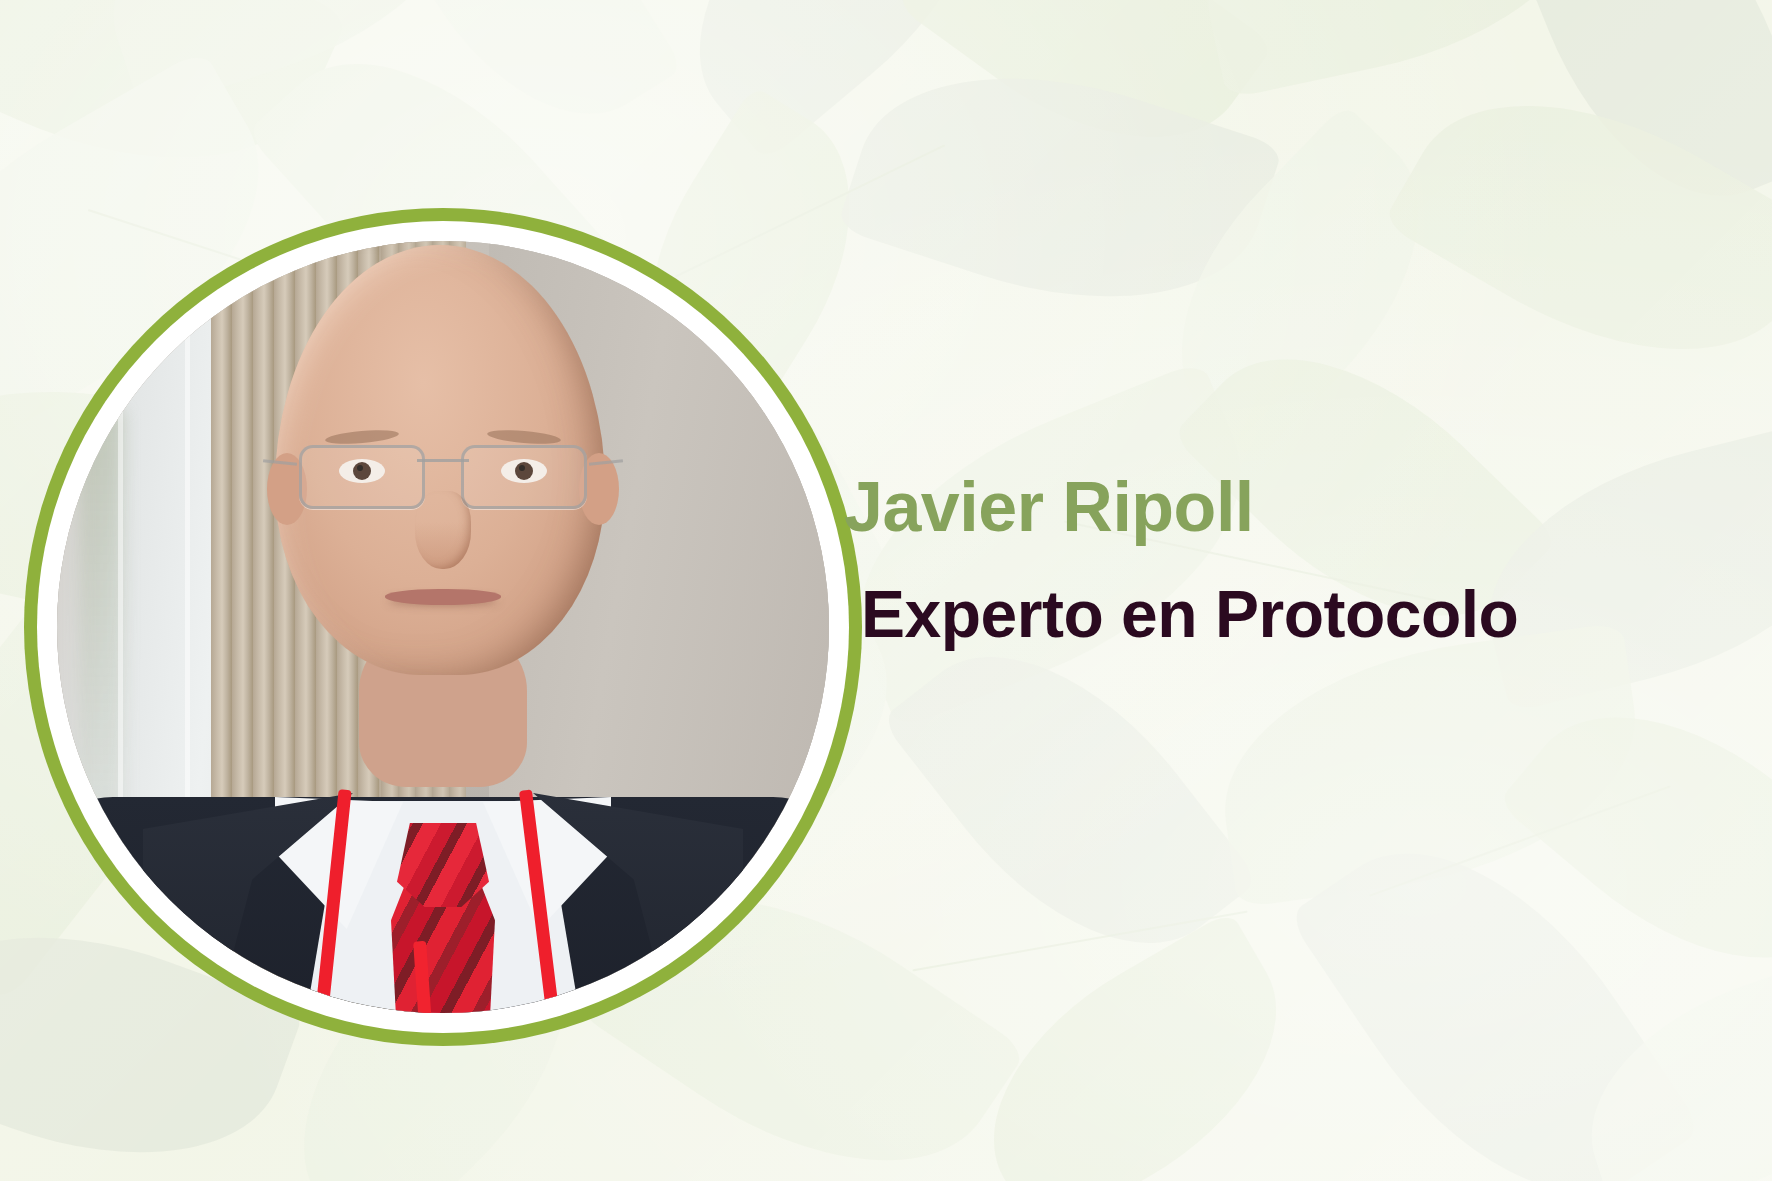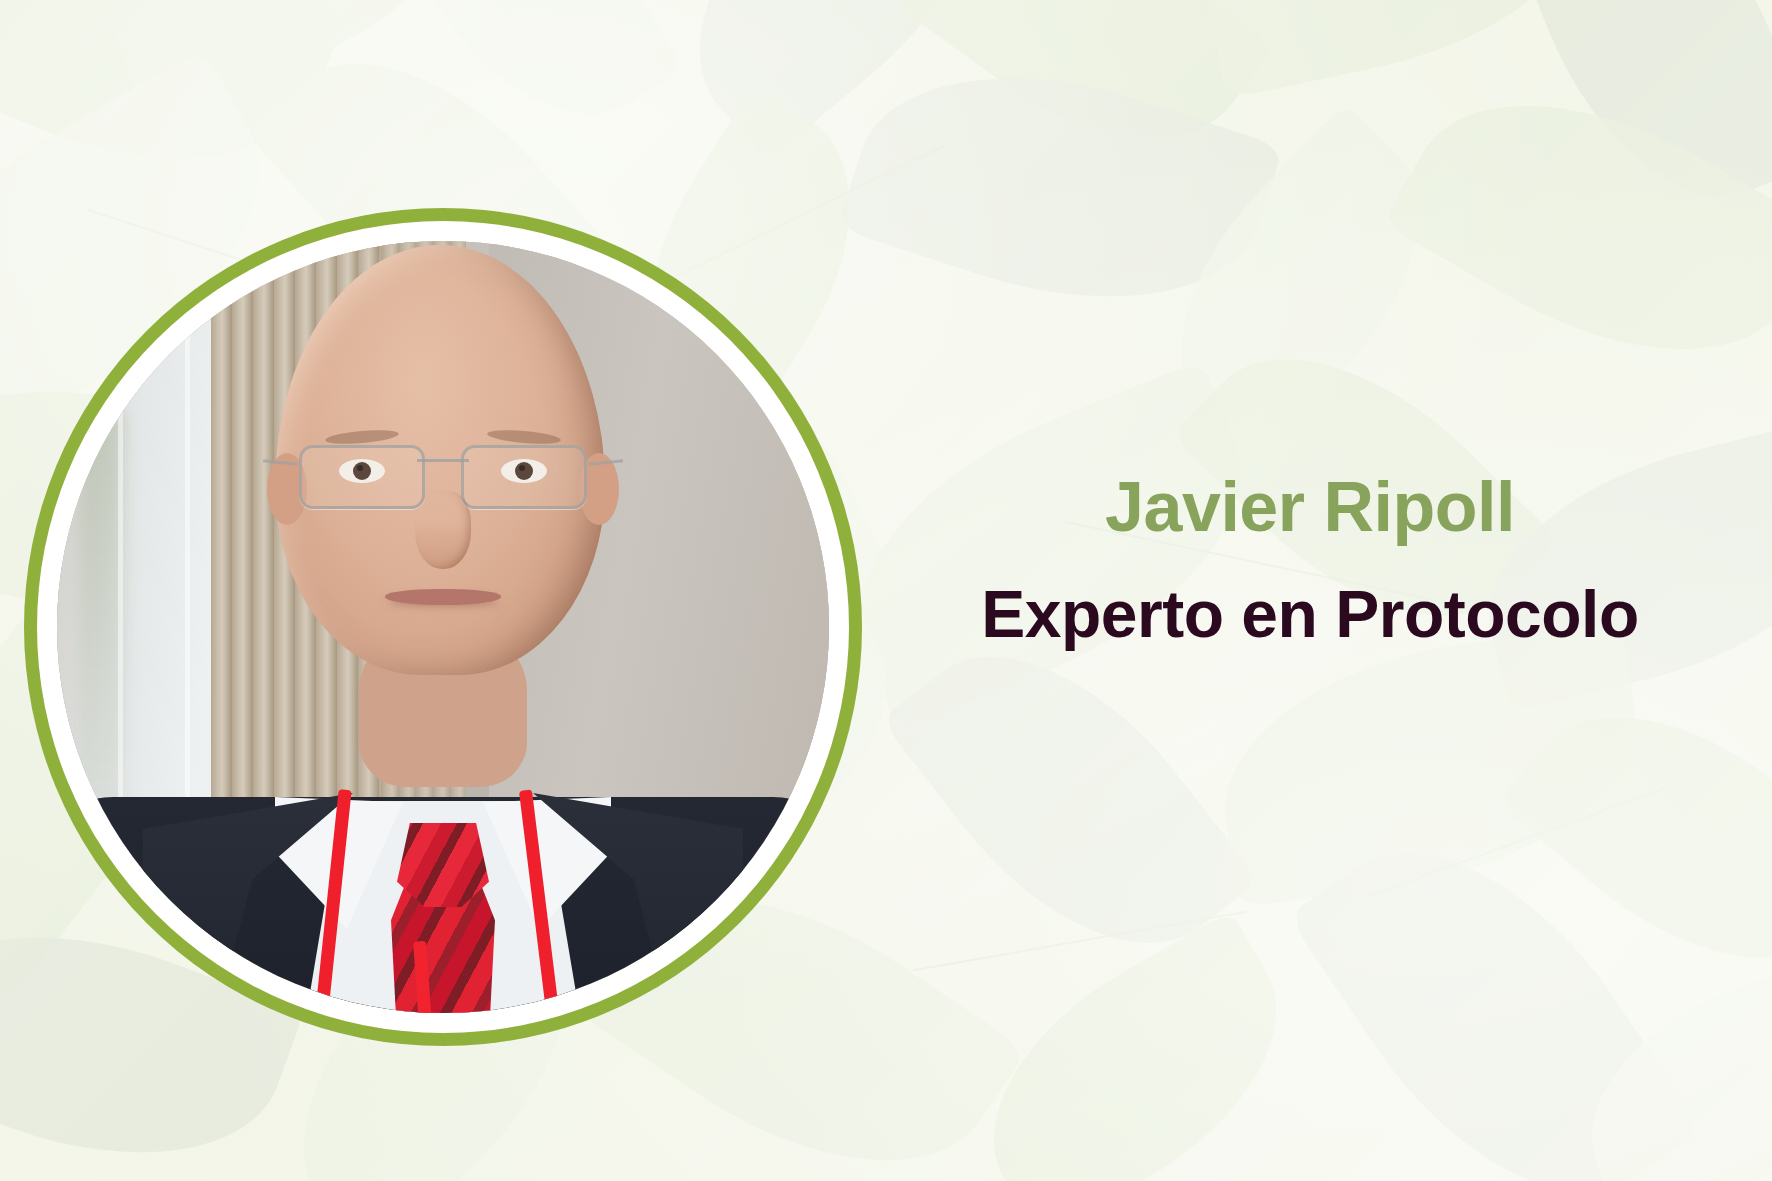--- a/index.html
+++ b/index.html
@@ -372,40 +372,40 @@
     width: 13px;
     height: 170px;
     background: #f1232f;
     border-radius: 4px;
     transform: rotate(-4deg);
   }
 
   
   .text-block {
     position: absolute;
-    left: 880px;
+    left: 844px;
     top: 470px;
     width: 860px;
-    text-align: center;
+    text-align: left;
   }
   .name {
     color: #87a35c;
     font-size: 70px;
     font-weight: bold;
     line-height: 1.08;
     letter-spacing: -0.5px;
     margin: 0 0 26px 0;
   }
   .role-line {
     color: #2b0a20;
     font-size: 66px;
     font-weight: bold;
     line-height: 1.28;
     letter-spacing: -0.5px;
-    margin: 5px;
+    margin: 17px;
     white-space: nowrap;
   }
 </style>
 </head>
 <body>
 
 <div class="stage">
 
   <div class="bg-base"></div>
 

